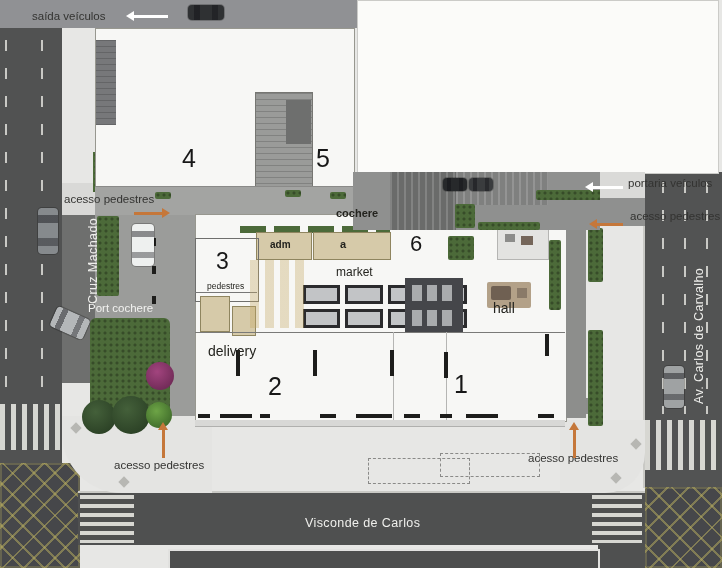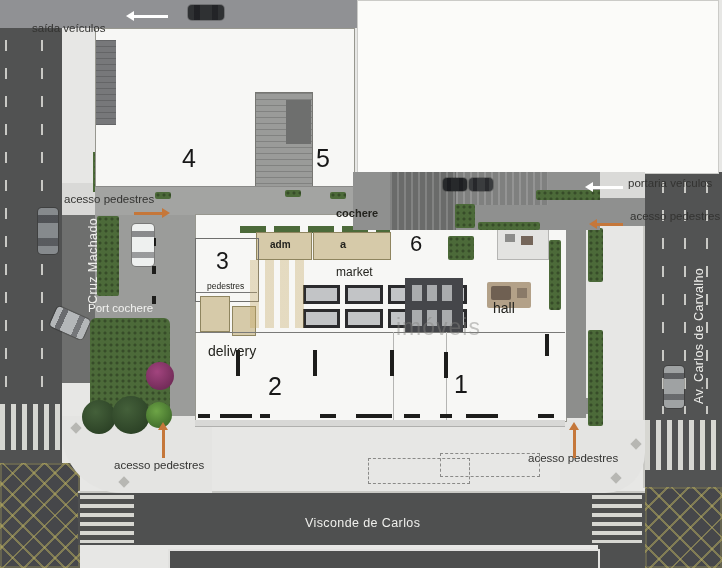--- a/index.html
+++ b/index.html
@@ -190,21 +190,20 @@
   <div class="car h" style="left:52px;top:312px;width:36px;height:22px;background-color:#b4b7b9;transform:rotate(24deg);"></div>
   <div class="car v" style="left:132px;top:224px;width:22px;height:42px;background-color:#eef0ef;"></div>
   <div class="car h" style="left:443px;top:178px;width:24px;height:13px;background-color:#27292b;"></div>
   <div class="car h" style="left:469px;top:178px;width:24px;height:13px;background-color:#3a3c3e;"></div>
   <div class="car v" style="left:664px;top:366px;width:20px;height:42px;background-color:#9fa2a3;"></div>
 
   <div class="abs" style="left:368px;top:458px;width:100px;height:24px;border:1px dashed #8a8a88;"></div>
   <div class="abs" style="left:440px;top:453px;width:98px;height:22px;border:1px dashed #8a8a88;"></div>
 
   <div class="abs wm" style="left:250px;top:260px;width:58px;height:68px;opacity:.45;background:repeating-linear-gradient(90deg,rgba(196,168,100,.8) 0 9px,transparent 9px 15px);"></div>
-  <div class="abs wm" style="left:396px;top:314px;font-size:23px;color:rgba(130,130,128,.45);letter-spacing:1px;">imóveis</div>
 
   <div class="abs arrowH" style="left:126px;top:11px;width:42px;height:10px;">
     <span class="headL"></span>
       <span class="shaft shaftH wh" style="height:3px;"></span>
   </div>
   <div class="abs arrowH" style="left:585px;top:182px;width:38px;height:10px;">
     <span class="headL"></span>
       <span class="shaft shaftH wh" style="height:3px;"></span>
   </div>
   <div class="abs arrowH" style="left:589px;top:219px;width:34px;height:10px;">
@@ -217,21 +216,21 @@
   </div>
   <div class="abs arrowV" style="left:158px;top:422px;width:10px;height:36px;">
     <span class="headU"></span>
       <span class="shaft shaftV or" style="width:3px;"></span>
   </div>
   <div class="abs arrowV" style="left:569px;top:422px;width:10px;height:36px;">
     <span class="headU"></span>
       <span class="shaft shaftV or" style="width:3px;"></span>
   </div>
 
-  <span class="abs lbl" style="left:32px;top:22px;">saída veículos</span>
+  <span class="abs lbl" style="left:32px;top:10px;">saída veículos</span>
   <span class="abs lbl" style="left:628px;top:177px;">portaria veículos</span>
   <span class="abs lbl" style="left:630px;top:210px;">acesso pedestres</span>
   <span class="abs lbl" style="left:64px;top:193px;">acesso pedestres</span>
   <span class="abs lbl" style="left:114px;top:459px;">acesso pedestres</span>
   <span class="abs lbl" style="left:528px;top:452px;">acesso pedestres</span>
   <span class="abs lbl" style="left:88px;top:302px;color:#f2f2f0;">Port cochere</span>
 
   <span class="abs street vstreet" style="left:86px;top:206px;height:98px;">Cruz Machado</span>
   <span class="abs street" style="left:305px;top:516px;">Visconde de Carlos</span>
   <span class="abs street vstreet" style="left:692px;top:258px;height:146px;">Av. Carlos de Carvalho</span>

